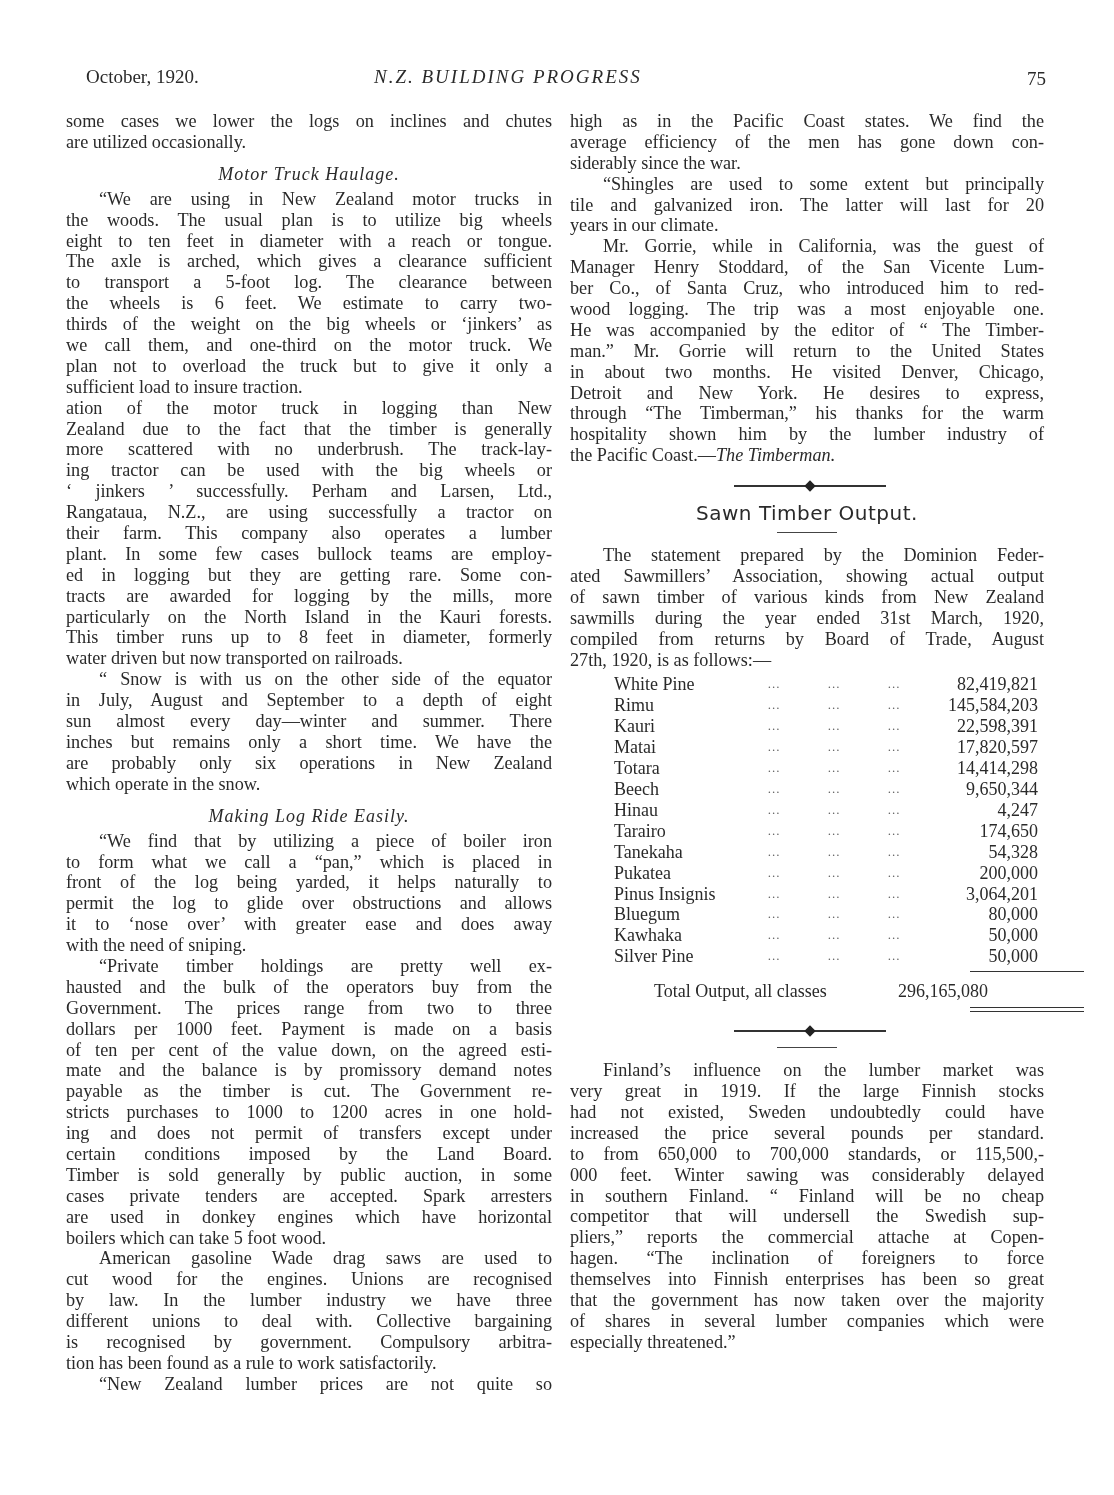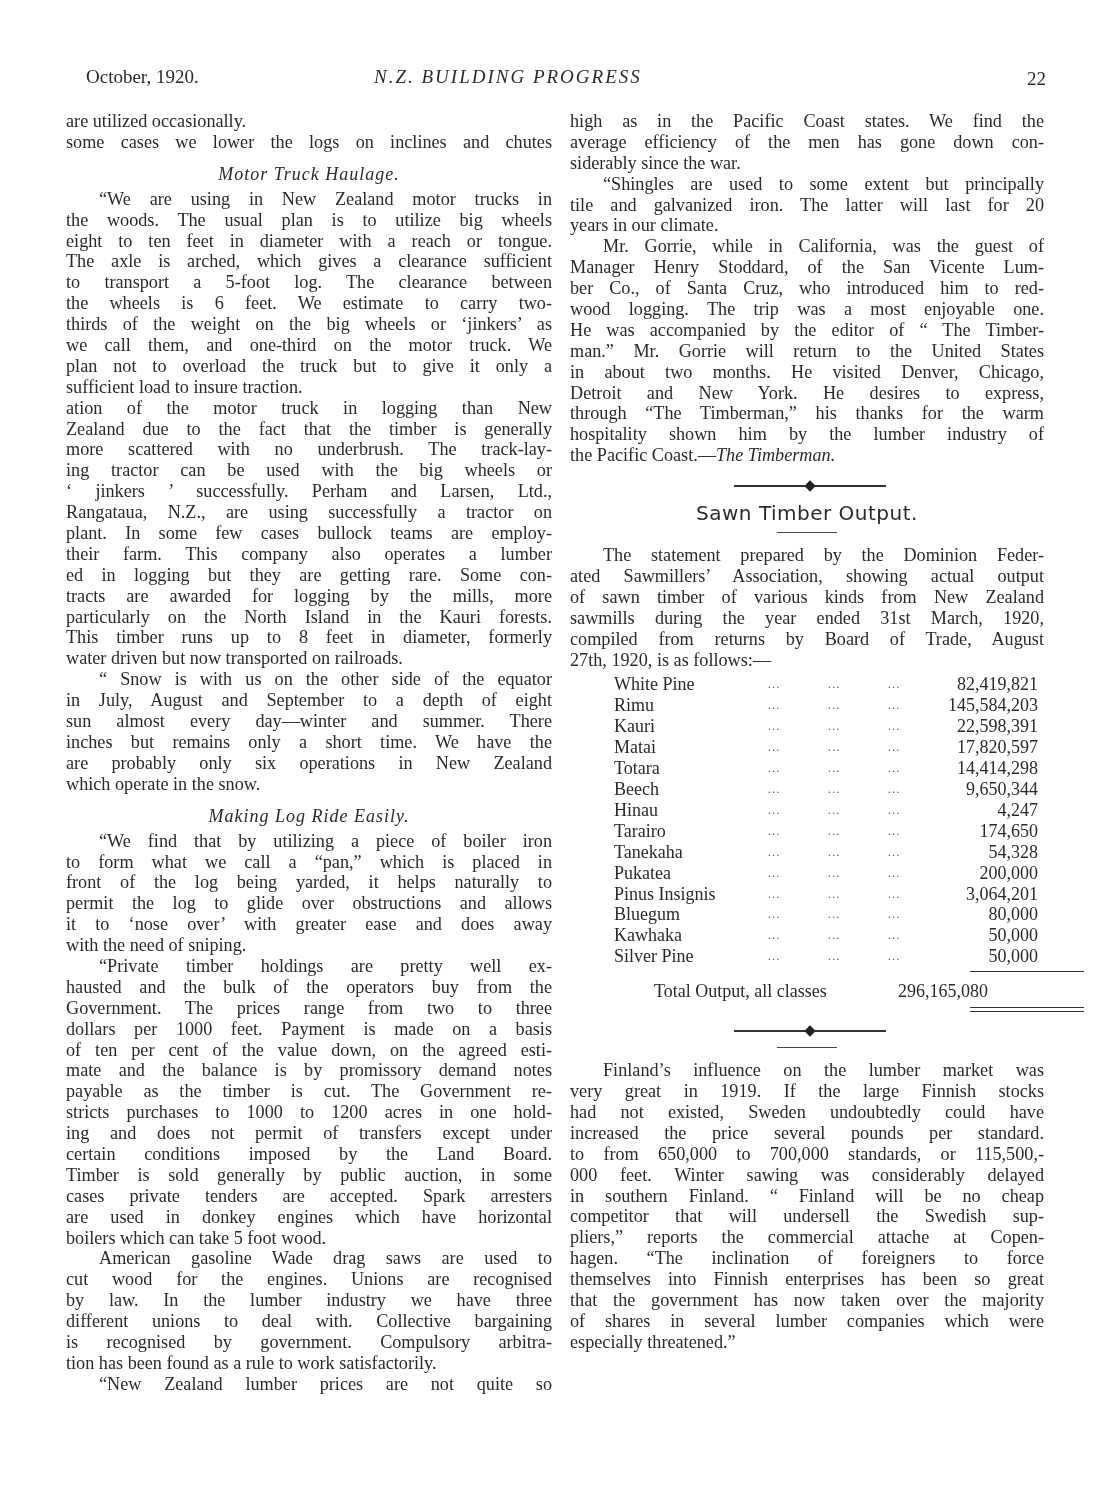--- a/index.html
+++ b/index.html
@@ -40,27 +40,27 @@
   .total-rule-bot1 { position: absolute; left: 324px; width: 114px; top: 28px; height: 1px; background: #333; }
   .total-rule-bot2 { position: absolute; left: 324px; width: 114px; top: 32px; height: 1px; background: #333; }
   .ital { font-style: italic; }
 </style>
 </head>
 <body>
 
 <div class="header">
   <span class="date">October, 1920.</span>
   <span class="title">N.Z. BUILDING PROGRESS</span>
-  <span class="pageno">22</span>
+  <span class="pageno">75</span>
 </div>
 
 <div class="col left">
   <div>
+      <span class="line">some cases we lower the logs on inclines and chutes</span>
       <span class="line last">are utilized occasionally.</span>
-      <span class="line">some cases we lower the logs on inclines and chutes</span>
     </div>
   <span class="subhead">Motor Truck Haulage.</span>
   <div>
       <span class="line indent">“We are using in New Zealand motor trucks in</span>
       <span class="line">the woods.  The usual plan is to utilize big wheels</span>
       <span class="line">eight to ten feet in diameter with a reach or tongue.</span>
       <span class="line">The axle is arched, which gives a clearance sufficient</span>
       <span class="line">to transport a 5-foot log.  The clearance between</span>
       <span class="line">the wheels is 6 feet.  We estimate to carry two-</span>
       <span class="line">thirds of the weight on the big wheels or ‘jinkers’ as</span>
@@ -68,22 +68,22 @@
       <span class="line">plan not to overload the truck but to give it only a</span>
       <span class="line last">sufficient load to insure traction.</span>
     </div>
   <div>
       <span class="line">ation of the motor truck in logging than New</span>
       <span class="line">Zealand due to the fact that the timber is generally</span>
       <span class="line">more scattered with no underbrush.  The track-lay-</span>
       <span class="line">ing tractor can be used with the big wheels or</span>
       <span class="line">‘ jinkers ’ successfully.  Perham and Larsen, Ltd.,</span>
       <span class="line">Rangataua, N.Z., are using successfully a tractor on</span>
+      <span class="line">their farm.  This company also operates a lumber</span>
       <span class="line">plant.  In some few cases bullock teams are employ-</span>
-      <span class="line">their farm.  This company also operates a lumber</span>
       <span class="line">ed in logging but they are getting rare.  Some con-</span>
       <span class="line">tracts are awarded for logging by the mills, more</span>
       <span class="line">particularly on the North Island in the Kauri forests.</span>
       <span class="line">This timber runs up to 8 feet in diameter, formerly</span>
       <span class="line last">water driven but now transported on railroads.</span>
     </div>
   <div>
       <span class="line indent">“ Snow is with us on the other side of the equator</span>
       <span class="line">in July, August and September to a depth of eight</span>
       <span class="line">sun almost every day—winter and summer.  There</span>

